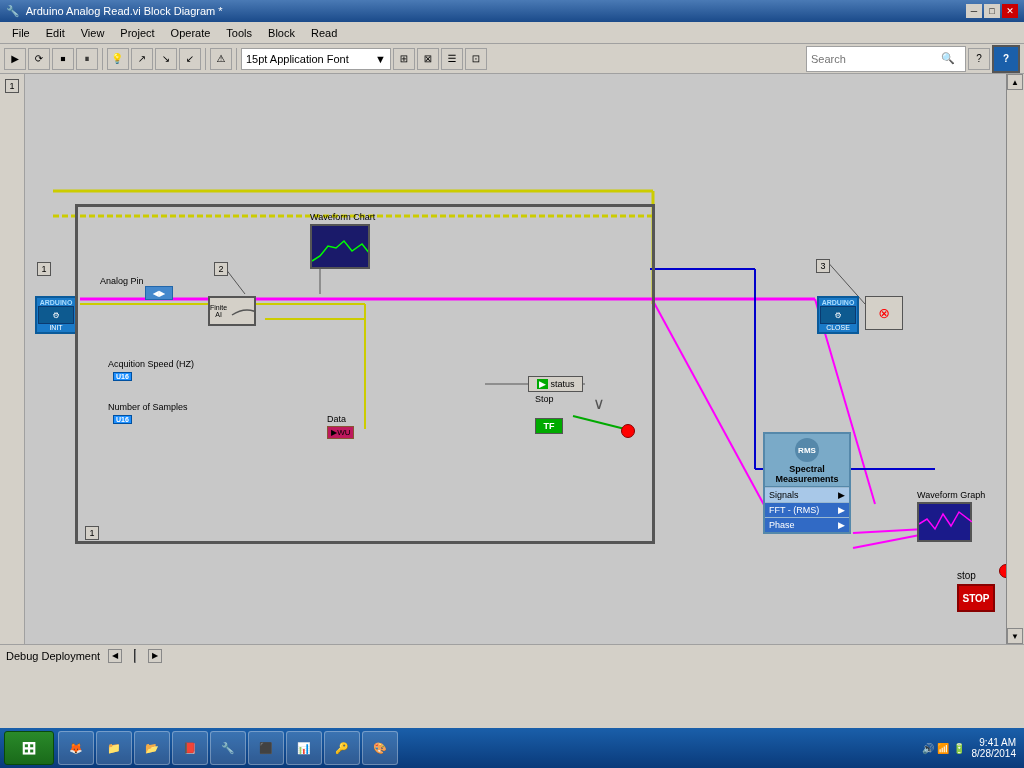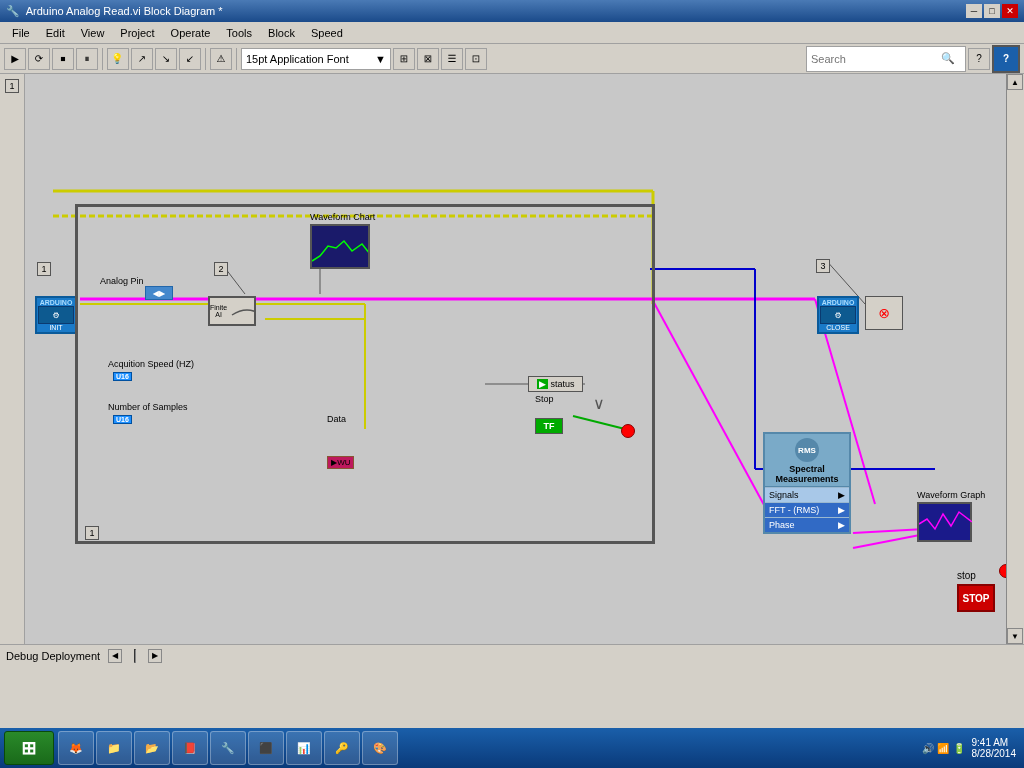--- a/index.html
+++ b/index.html
@@ -152,39 +152,39 @@
       display: flex; align-items: center; padding: 0 4px;
     }
     .start-btn {
       width: 50px; height: 34px; background: linear-gradient(to bottom, #2a8a2a, #1a6a1a);
       border: 1px solid #0a4a0a; border-radius: 3px; display: flex; align-items: center;
       justify-content: center; color: white; font-size: 11px; font-weight: bold; cursor: pointer;
     }
     .taskbar-apps { display: flex; gap: 2px; margin-left: 4px; }
     .taskbar-app { width: 36px; height: 34px; background: rgba(255,255,255,0.15); border: 1px solid rgba(255,255,255,0.3); display: flex; align-items: center; justify-content: center; cursor: pointer; border-radius: 3px; }
     .taskbar-right { margin-left: auto; display: flex; align-items: center; gap: 6px; color: white; font-size: 10px; padding-right: 4px; }
-    .clock { }
+    .clock { text-align: right; }
 
     
     .type-u16 {
       position: absolute; background: #1e90ff; color: white; font-size: 7px;
       padding: 0 2px; border: 1px solid #0050a0; font-weight: bold;
     }
 
     
     .finite-ai {
       position: absolute; background: #d4d0c8; border: 2px solid #555;
       font-size: 7px; text-align: center; width: 48px; height: 30px;
       display: flex; align-items: center; justify-content: center;
     }
 
     
     .data-block {
       position: absolute; background: #be185d; border: 1px solid #885533;
-      font-size: 8px; padding: 1px 3px; margin-top: 30px;
+      font-size: 8px; padding: 1px 3px;
     }
   </style>
 </head>
 <body>
 
 <div id="titlebar">
   <div class="title">
     <span>🔧</span>
     <span>Arduino Analog Read.vi Block Diagram *</span>
   </div>
@@ -196,21 +196,21 @@
 </div>
 
 <div id="menubar">
   <span class="menu-item">File</span>
   <span class="menu-item">Edit</span>
   <span class="menu-item">View</span>
   <span class="menu-item">Project</span>
   <span class="menu-item">Operate</span>
   <span class="menu-item">Tools</span>
   <span class="menu-item">Block</span>
-  <span class="menu-item">Speed</span>
+  <span class="menu-item">Read</span>
 </div>
 
 <div id="toolbar">
   <div class="tb-btn">▶</div>
   <div class="tb-btn">⟳</div>
   <div class="tb-btn">⏹</div>
   <div class="tb-btn">⏸</div>
   <div class="tb-sep"></div>
   <div class="tb-btn">💡</div>
   <div class="tb-btn">↗</div>

